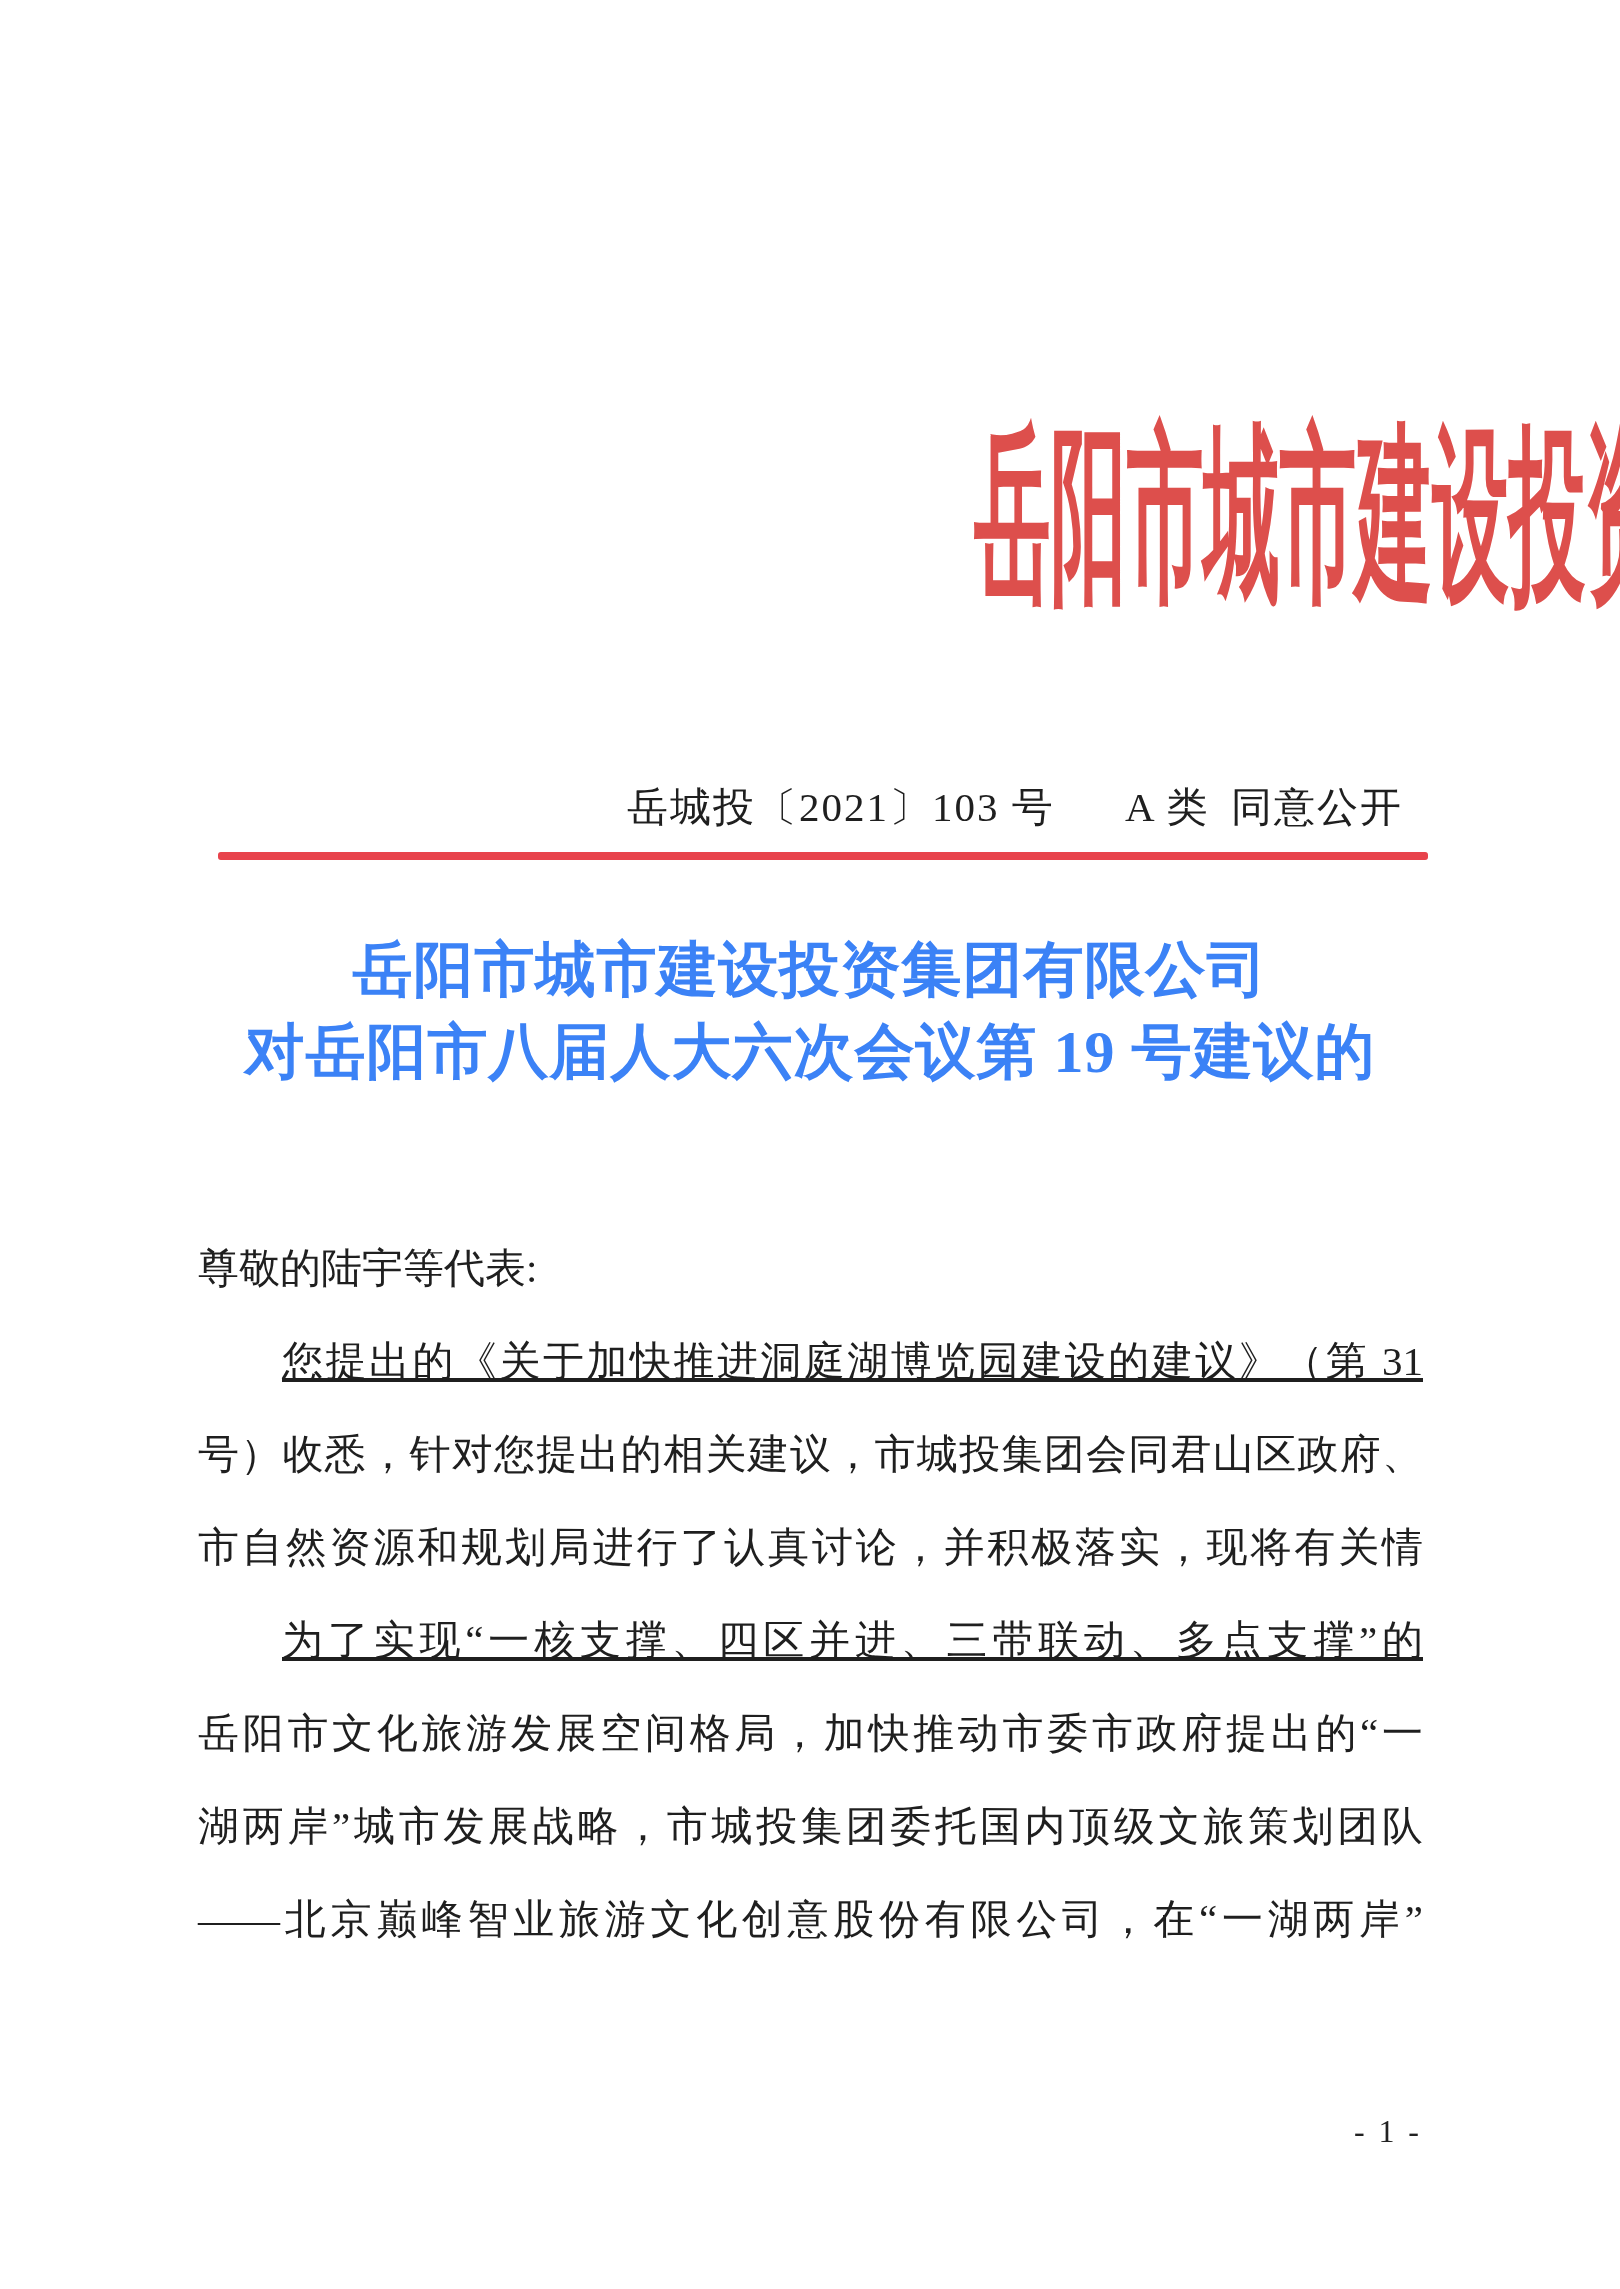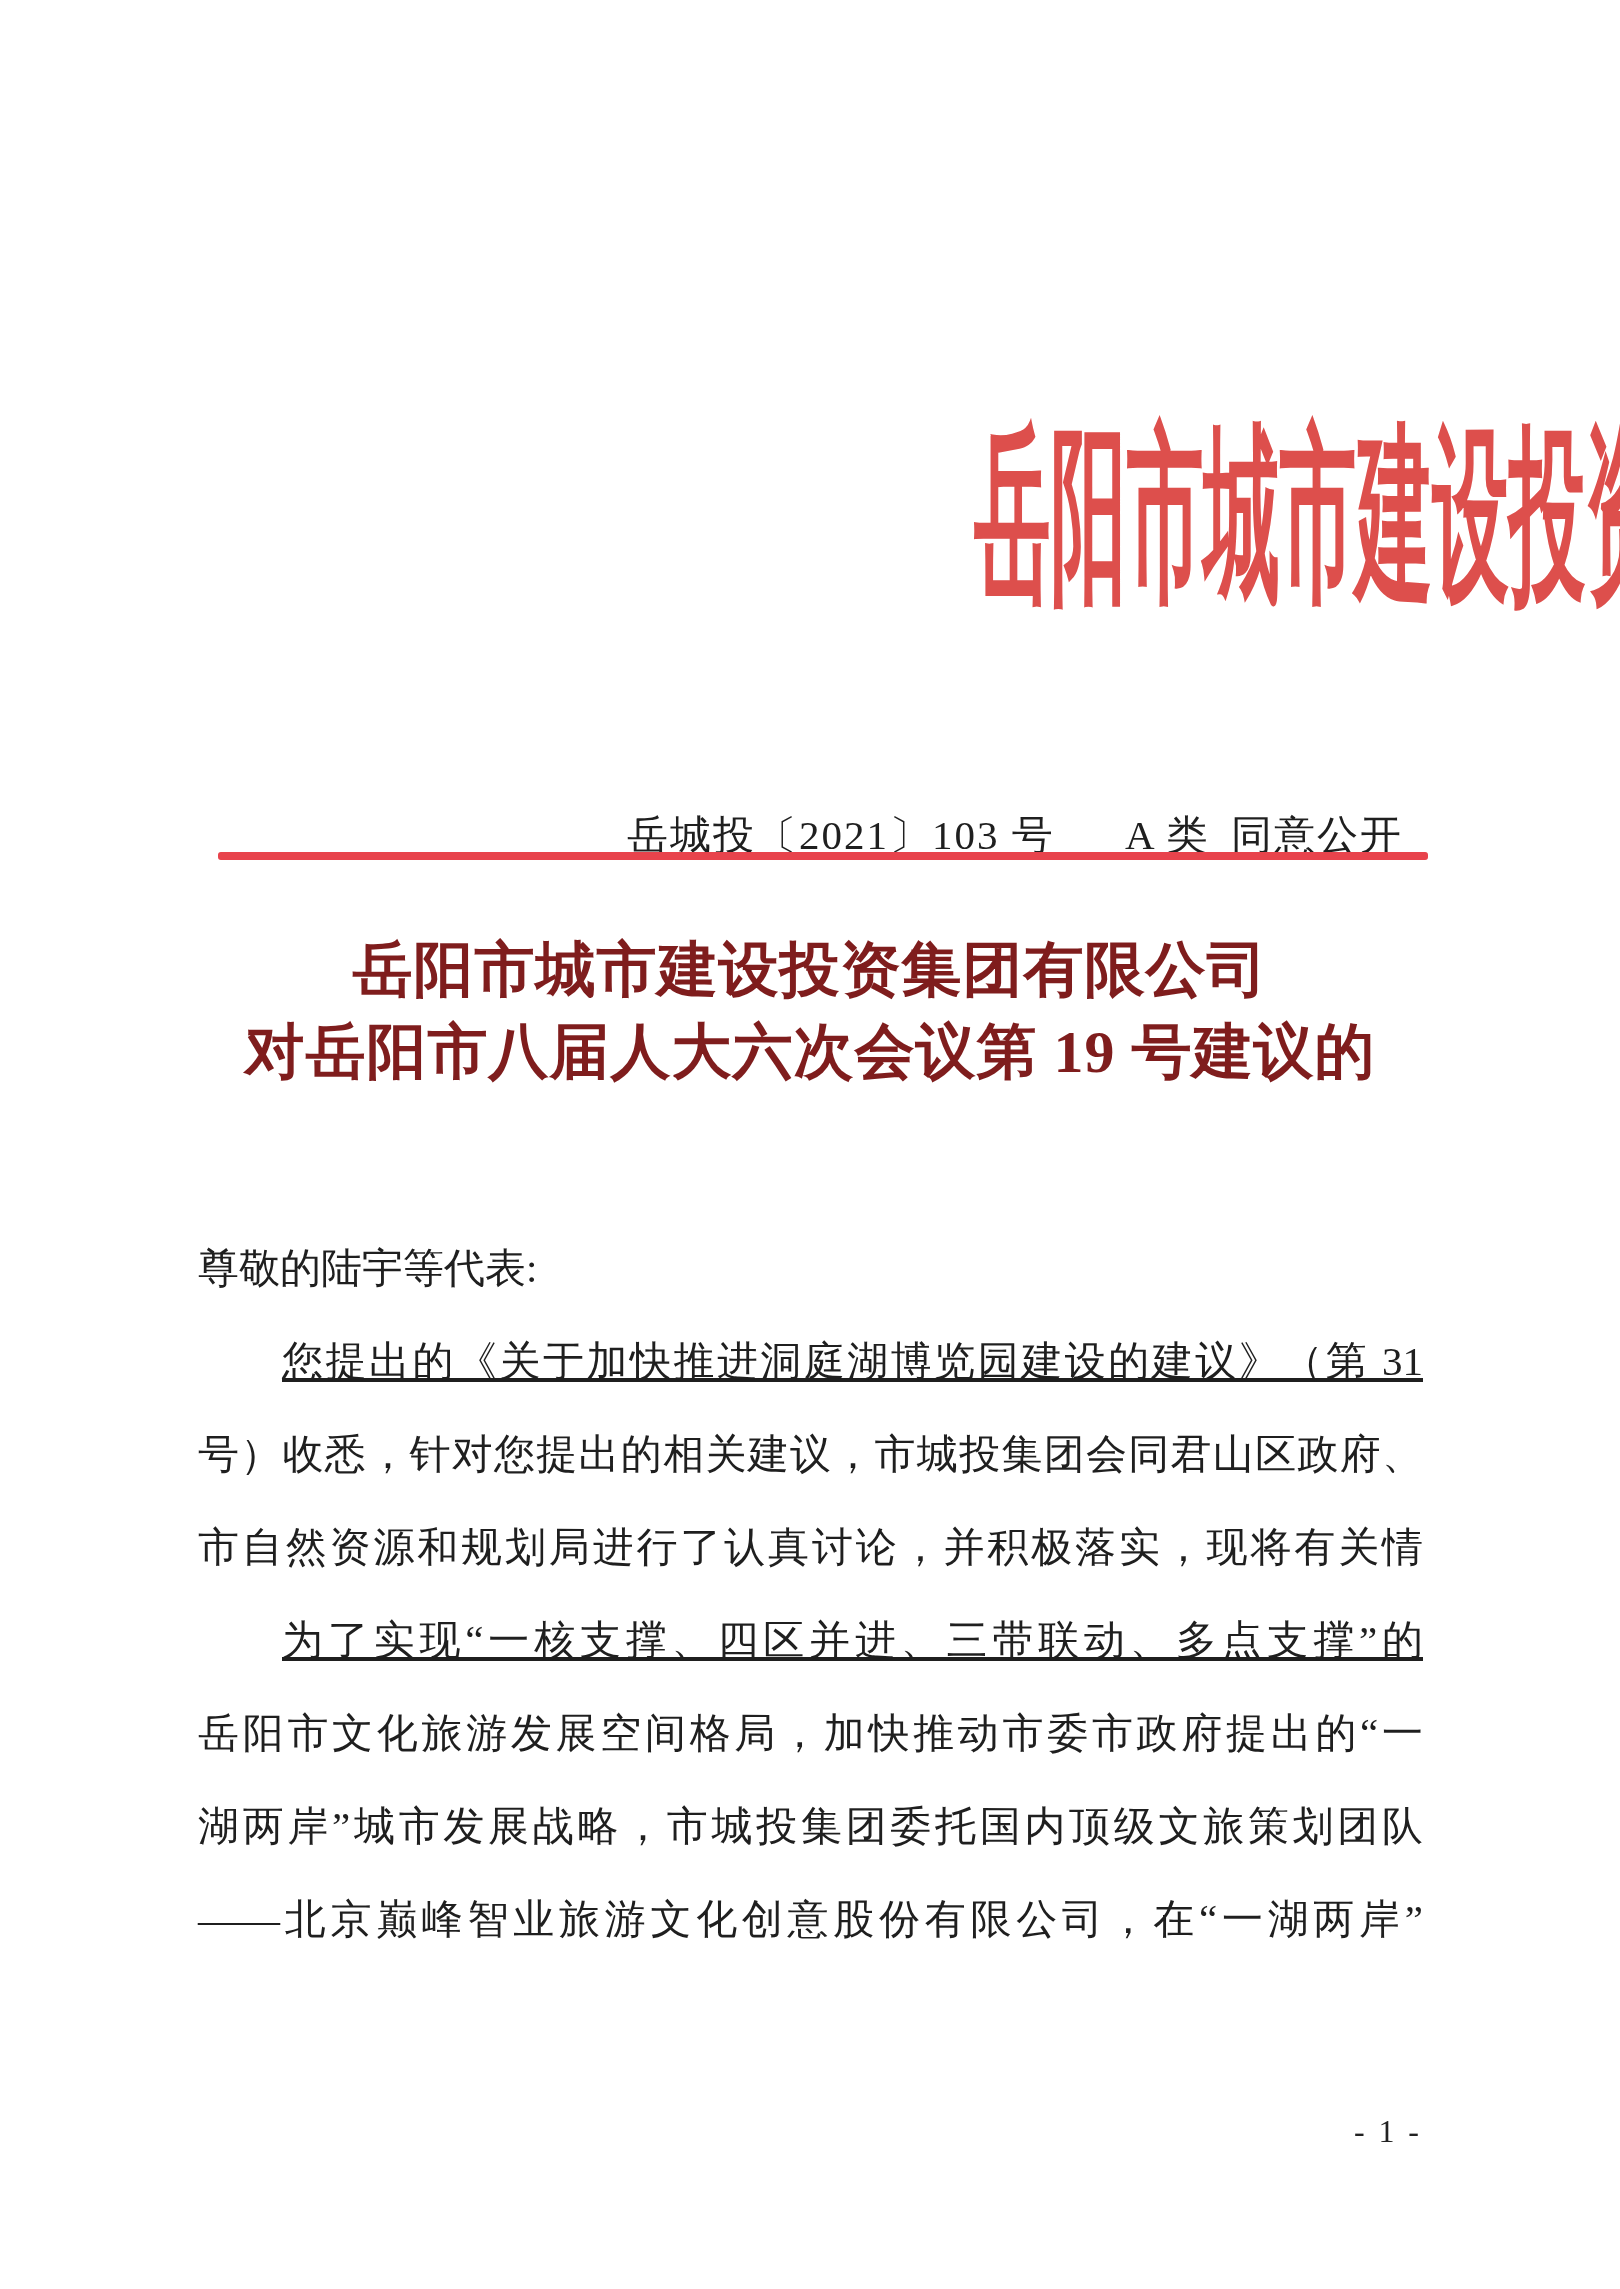--- a/index.html
+++ b/index.html
@@ -32,21 +32,21 @@
     font-weight: bold;
     letter-spacing: 0;
     transform: scaleX(0.40);
     transform-origin: 50% 0;
     white-space: nowrap;
   }
 
   
   .docline span {
     position: absolute;
-    top: 810px;
+    top: 782px;
     font-size: 41px;
     line-height: 51px;
     color: #1f1f1f;
     letter-spacing: 2px;
     white-space: nowrap;
   }
   .doc-number   { left: 627px;  }
   .doc-class    { left: 1125px; }
   .doc-public   { left: 1231px; }
 
@@ -63,21 +63,21 @@
   
   .title-block {
     position: absolute;
     top: 929px;
     left: 0;
     right: 0;
     text-align: center;
     font-size: 60px;
     line-height: 82px;
     font-weight: bold;
-    color: #7f1d1d;
+    color: #3b82f6;
     letter-spacing: 1px;
     white-space: nowrap;
   }
 
   
   .body-block {
     position: absolute;
     top: 1222px;
     left: 198px;
     width: 1225px;

